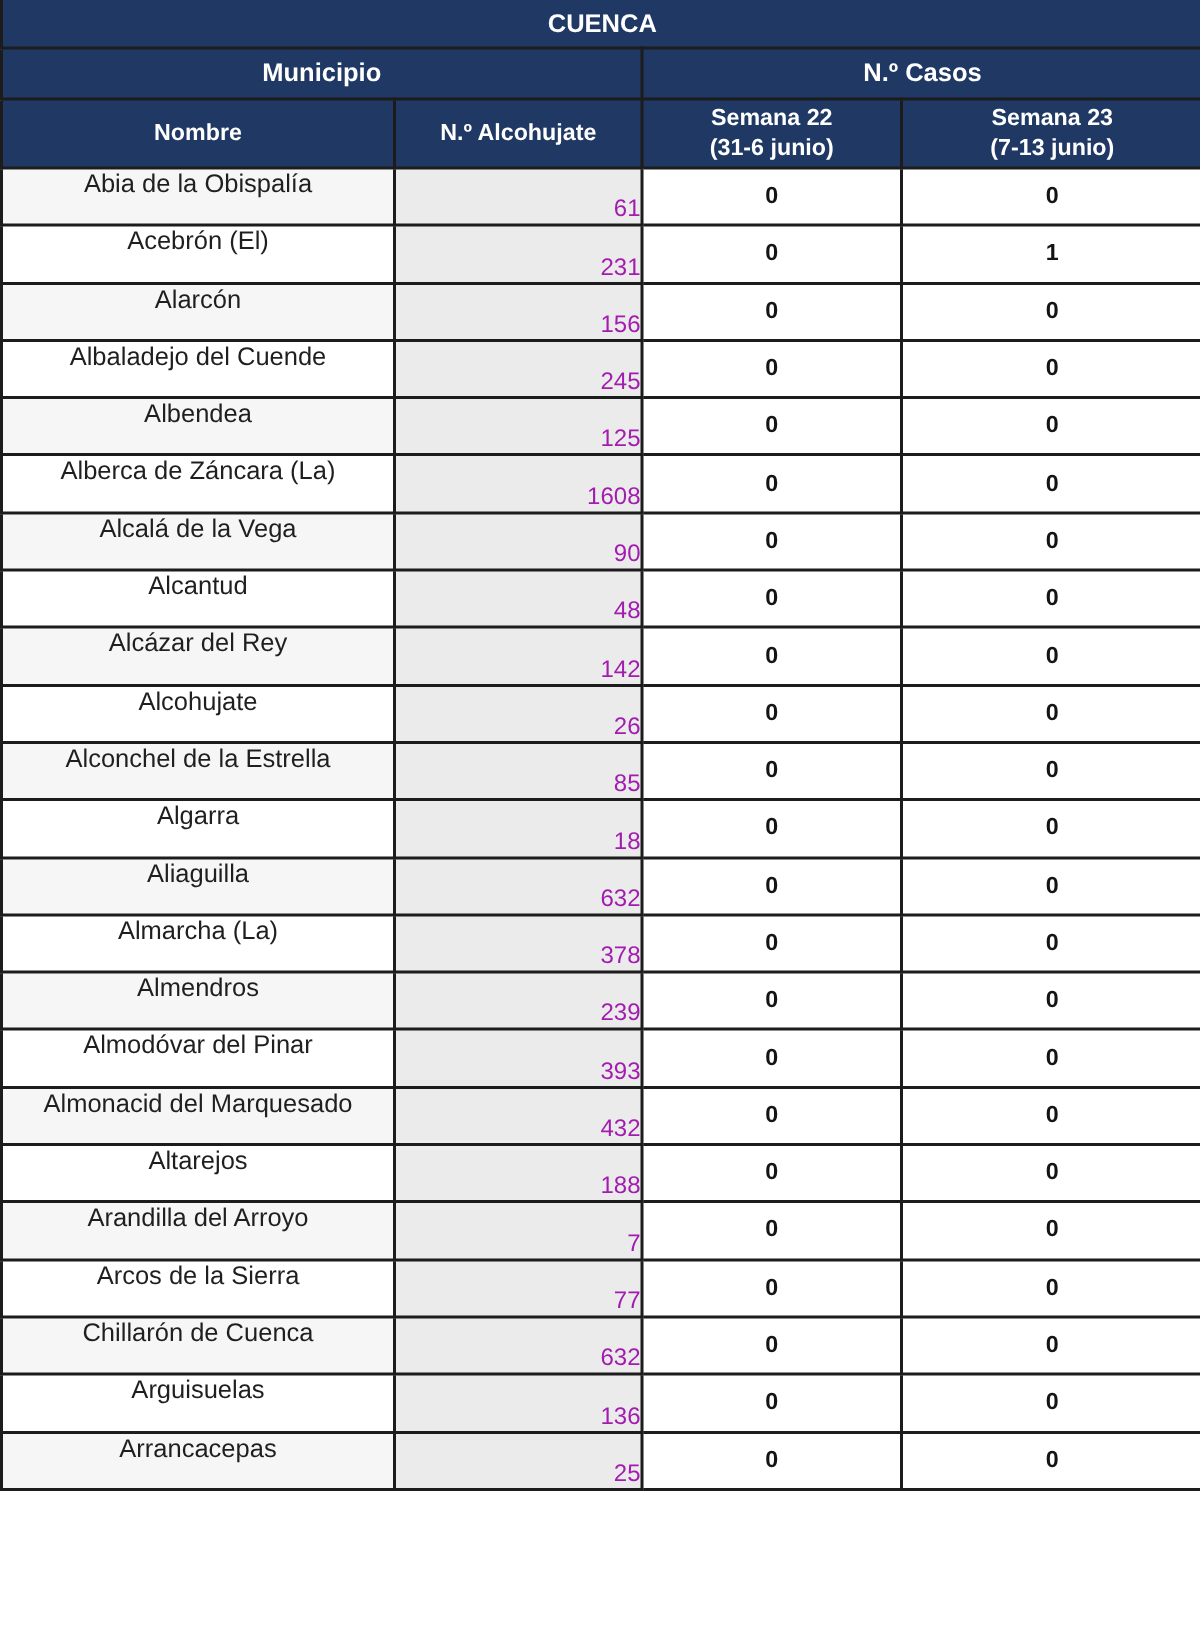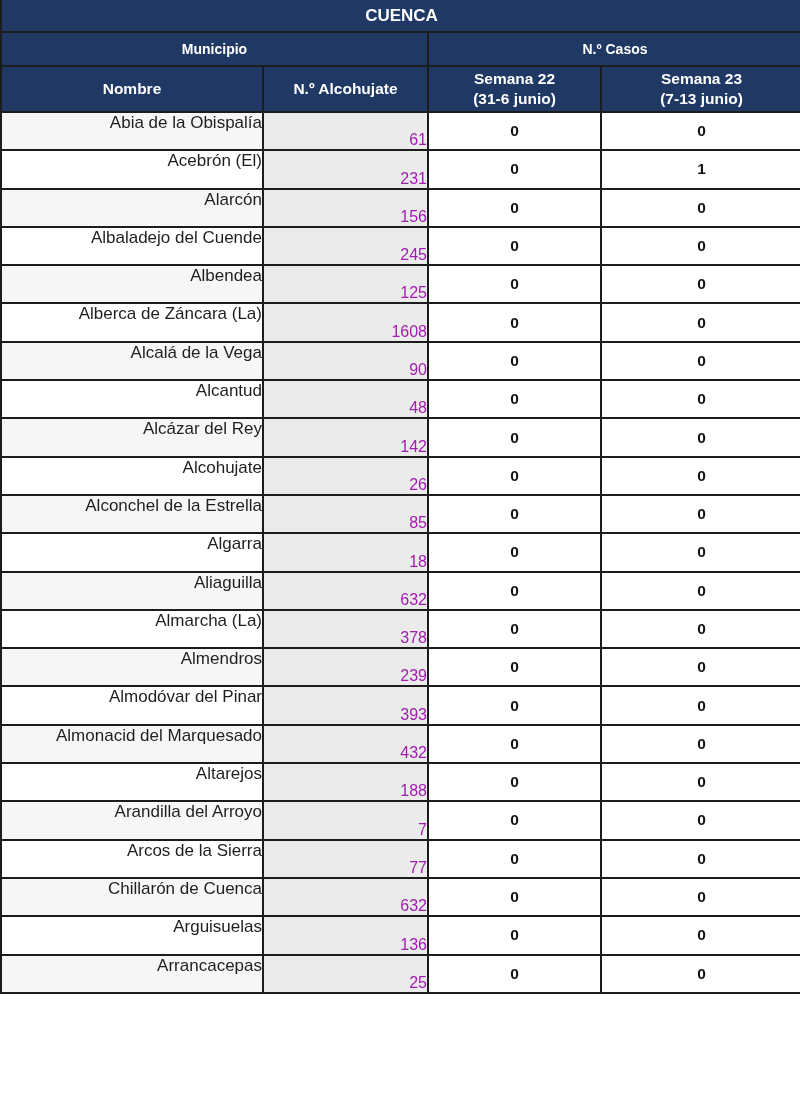--- a/index.html
+++ b/index.html
@@ -41,36 +41,36 @@
     font-weight: bold;
     text-align: center;
     vertical-align: middle;
   }
   tr.title-row th {
     height: 32px;
     font-size: 17px;
   }
   tr.group-row th {
     height: 34px;
-    font-size: 14px;
+    font-size: 17px;
   }
   tr.cols-row th {
     height: 46px;
     font-size: 15.5px;
     line-height: 20px;
     font-weight: bold;
   }
 
   tbody td { height: 38.3px; }
 
   td.name-cell {
     background: #ffffff;
     color: #1f1f1f;
     font-size: 17px;
-    text-align: right;
+    text-align: center;
     vertical-align: top;
     padding: 5px 4px 0 7px;
     white-space: nowrap;
     overflow: hidden;
   }
   tbody tr:nth-child(odd) td.name-cell {
     background: #f6f6f6;
   }
   td.hab-cell {
     background: #ebebeb;

